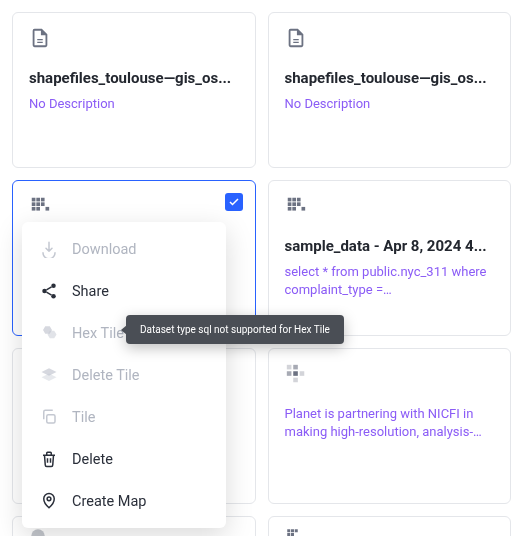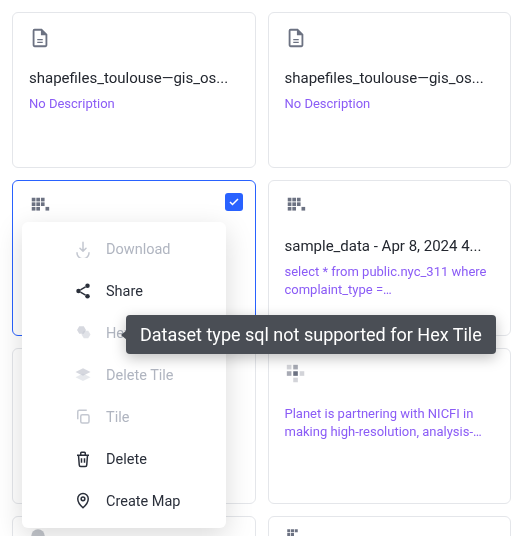--- a/index.html
+++ b/index.html
@@ -30,21 +30,21 @@
     border-color: #2962ff;
   }
   .card-icon {
     width: 22px;
     height: 22px;
     color: #6c7282;
     margin-bottom: 20px;
   }
   .card-title {
     font-size: 15px;
-    font-weight: 400;
+    font-weight: 700;
     color: #23272f;
     white-space: nowrap;
     overflow: hidden;
     text-overflow: ellipsis;
     margin-bottom: 8px;
   }
   .card-desc {
     font-size: 13px;
     color: #8b5cf6;
     line-height: 1.4;
@@ -79,40 +79,39 @@
     z-index: 20;
   }
   .menu-item {
     display: flex;
     align-items: center;
     gap: 14px;
     padding: 12px 18px;
     font-size: 14.5px;
     color: #2a2f3a;
     cursor: pointer;
-    margin-left: 34px;
   }
   .menu-item.disabled {
     color: #b0b5c0;
     cursor: default;
   }
   .menu-item svg, .menu-item .mi-icon {
     width: 18px;
     height: 18px;
     flex-shrink: 0;
   }
   .menu-item.disabled svg { color: #c4c8d1; }
   
   .tooltip {
     position: absolute;
     left: 126px;
     top: 315px;
     background: #4a4e55;
     color: #fff;
-    font-size: 18px;
+    font-size: 10px;
     padding: 9px 14px;
     border-radius: 4px;
     box-shadow: 0 4px 14px rgba(0,0,0,0.25);
     z-index: 30;
     white-space: nowrap;
   }
   .tooltip::before {
     content: "";
     position: absolute;
     left: -5px;

